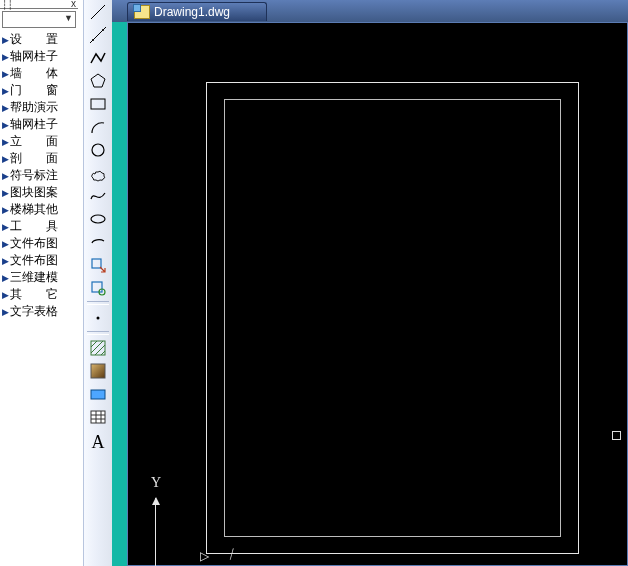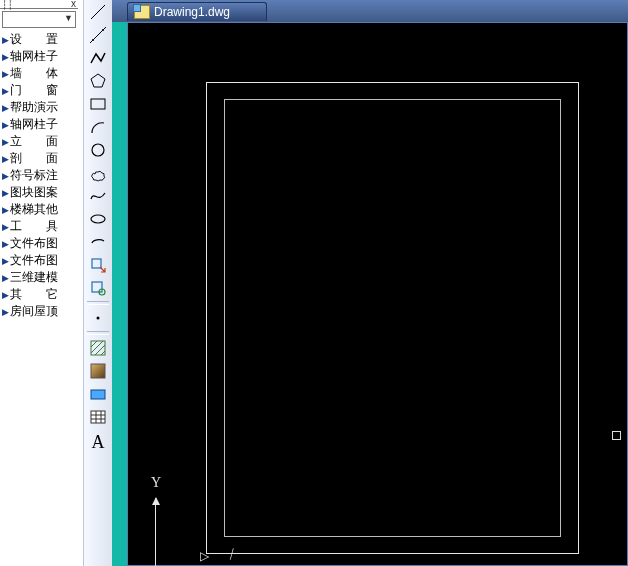--- a/index.html
+++ b/index.html
@@ -110,21 +110,21 @@
         <div class="cat-item">
           <span class="tri">▶</span>
           <span class="lbl">三维建模</span>
         </div>
         <div class="cat-item">
           <span class="tri">▶</span>
           <span class="lbl">其　　它</span>
         </div>
         <div class="cat-item">
           <span class="tri">▶</span>
-          <span class="lbl">房间屋顶</span>
+          <span class="lbl">文字表格</span>
         </div>
       </div>
   </div>
 
   <div class="vtool">
     <div class="vbtn">
         <svg width="18" height="18">
           <line x1="2" y1="16" x2="16" y2="2" stroke="#000" stroke-width="1"></line>
         </svg>
       </div>

